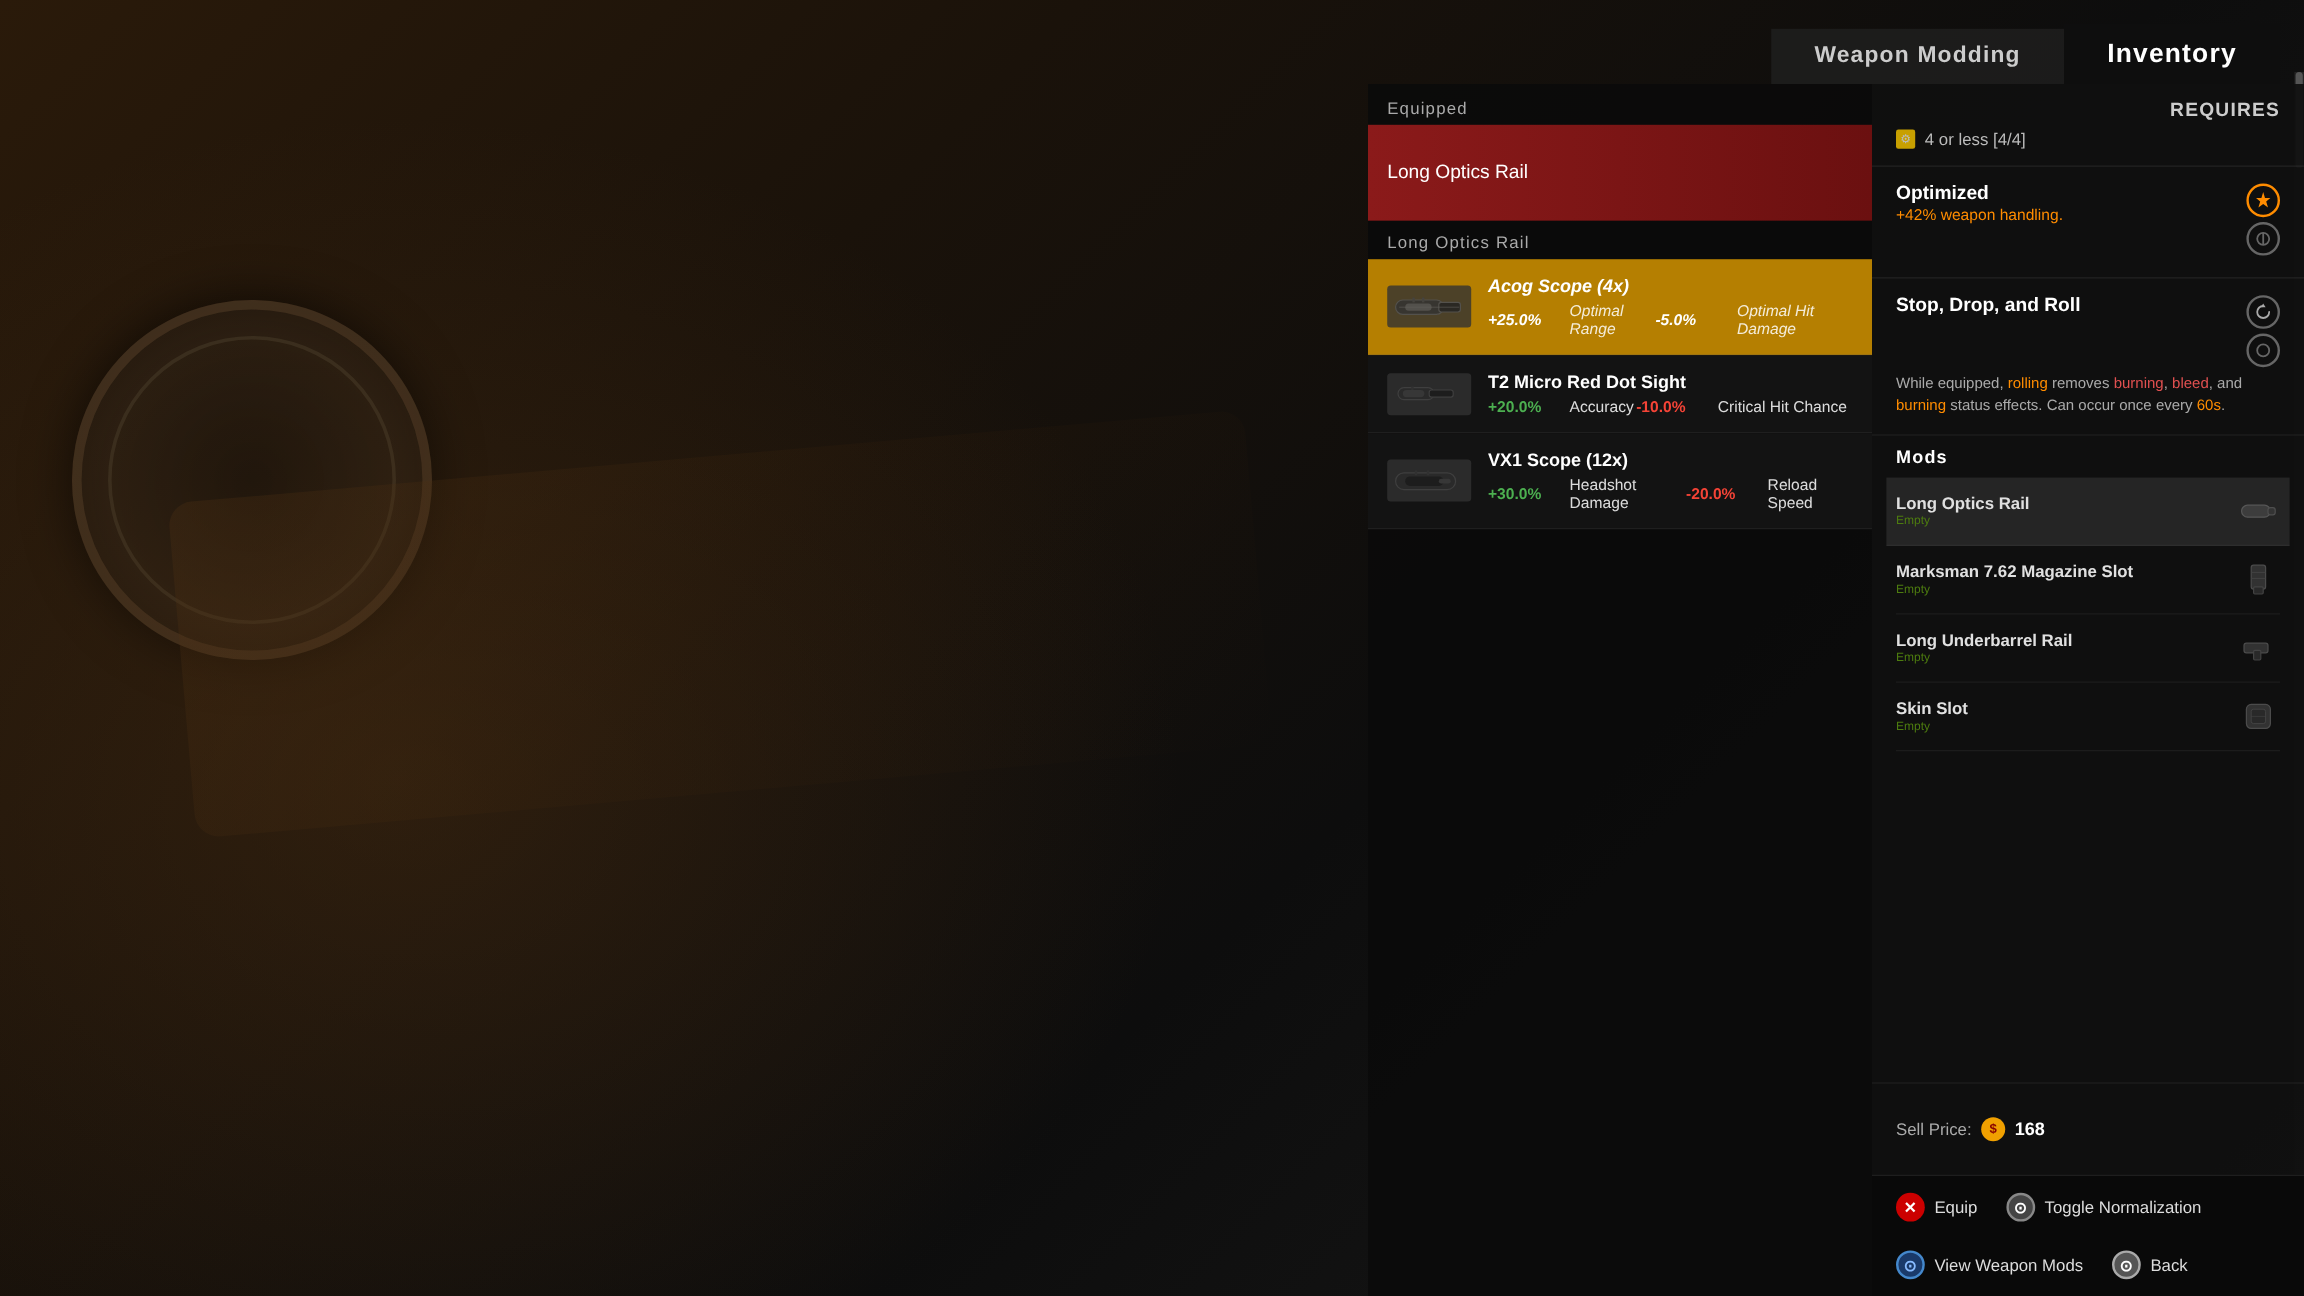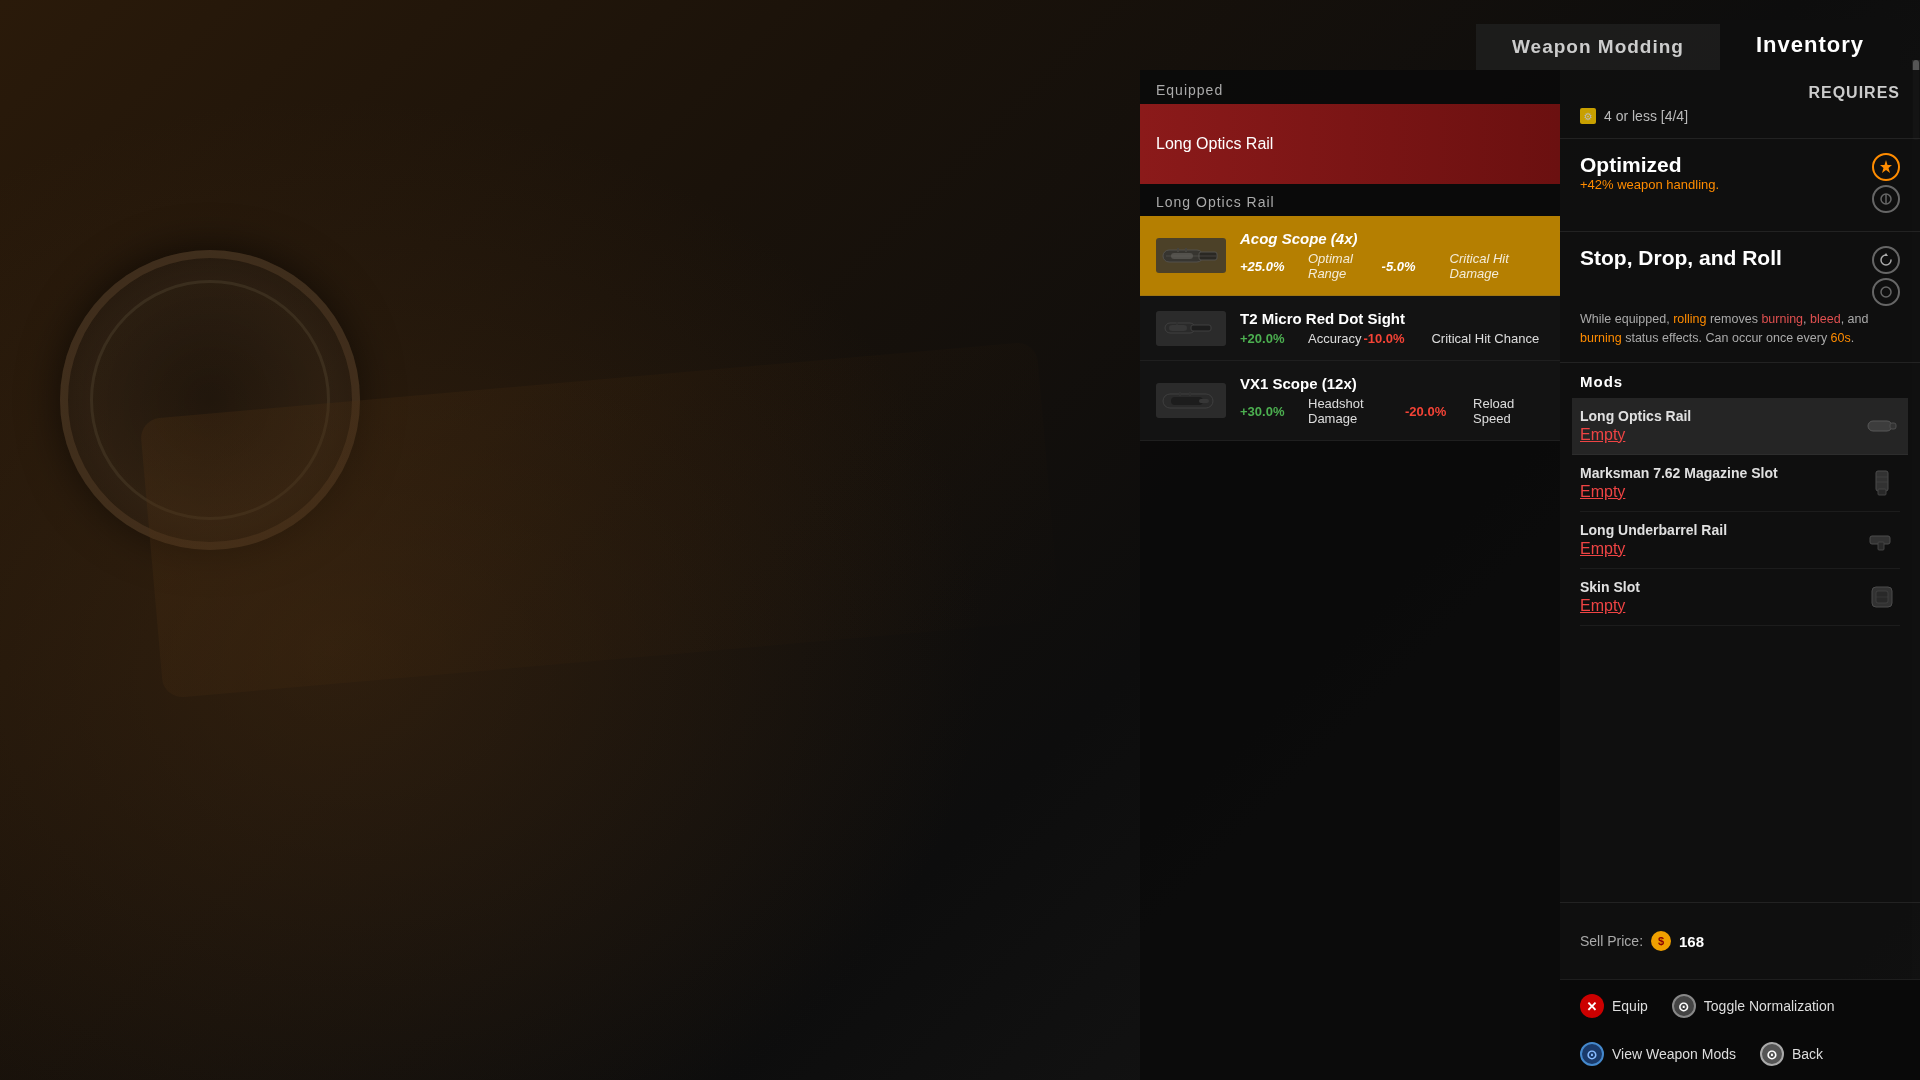--- a/index.html
+++ b/index.html
@@ -252,21 +252,21 @@
 
     .perk-header {
       display: flex;
       align-items: flex-start;
       justify-content: space-between;
       margin-bottom: 4px;
     }
 
     .perk-name {
       color: #fff;
-      font-size: 21px;
+      font-size: 16px;
       font-weight: bold;
     }
 
     .perk-icons {
       display: flex;
       flex-direction: column;
       gap: 4px;
       align-items: flex-end;
     }
 
@@ -338,23 +338,22 @@
     }
 
     .mod-name {
       color: #e0e0e0;
       font-size: 14px;
       font-weight: bold;
       margin-bottom: 2px;
     }
 
     .mod-status {
-      color: #ef4444;
-      font-size: 16px;
-      text-decoration: underline;
+      color: #4d7c0f;
+      font-size: 10px;
     }
 
     .mod-slot-icon {
       width: 36px;
       height: 36px;
       opacity: 0.5;
       display: flex;
       align-items: center;
       justify-content: center;
       font-size: 18px;
@@ -545,21 +544,21 @@
         </div>
         <div class="weapon-item-info">
           <div class="weapon-item-name">Acog Scope (4x)</div>
           <div class="weapon-stats">
             <div class="stat-row">
               <span class="stat-plus">+25.0%</span>
               <span class="stat-label">Optimal Range</span>
             </div>
             <div class="stat-row">
               <span class="stat-minus">-5.0%</span>
-              <span class="stat-label">Critical Hit Damage</span>
+              <span class="stat-label">Optimal Hit Damage</span>
             </div>
           </div>
         </div>
       </div>
 
       <div class="weapon-item">
         <div class="weapon-icon">
           <svg viewBox="0 0 60 28" fill="none" xmlns="http://www.w3.org/2000/svg">
             <rect x="4" y="9" width="30" height="10" rx="5" fill="#2a2a2a" stroke="#444" stroke-width="1"></rect>
             <rect x="30" y="11" width="20" height="6" rx="2" fill="#1a1a1a" stroke="#444" stroke-width="1"></rect>

